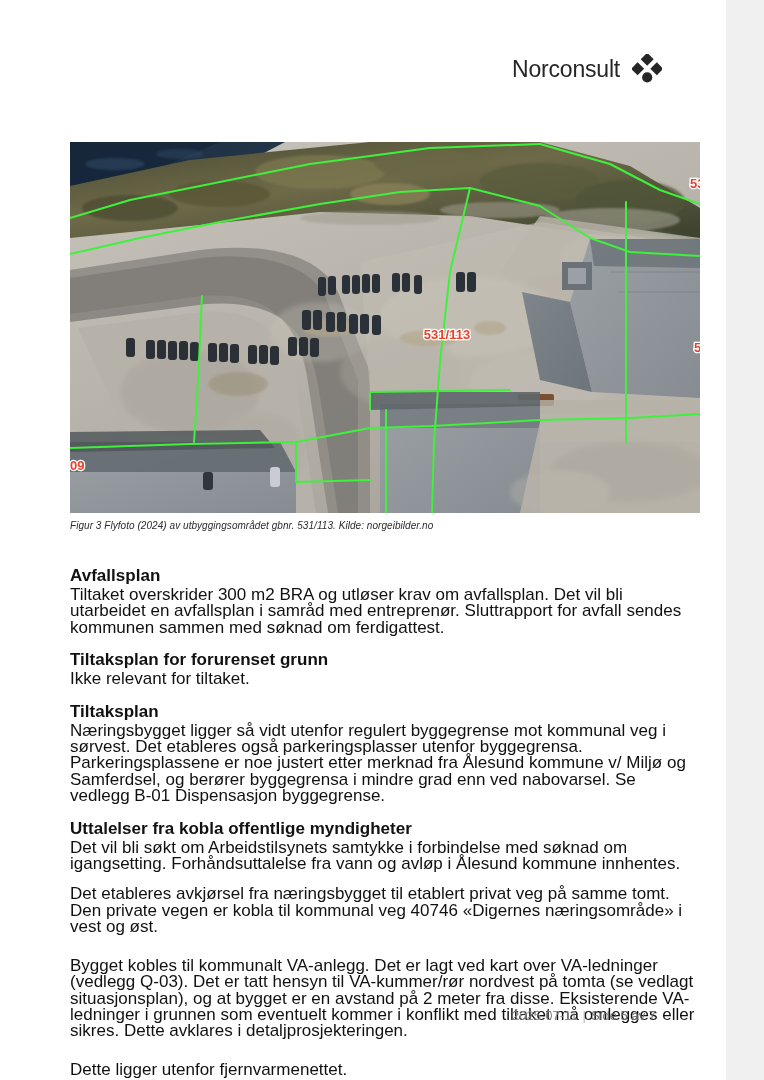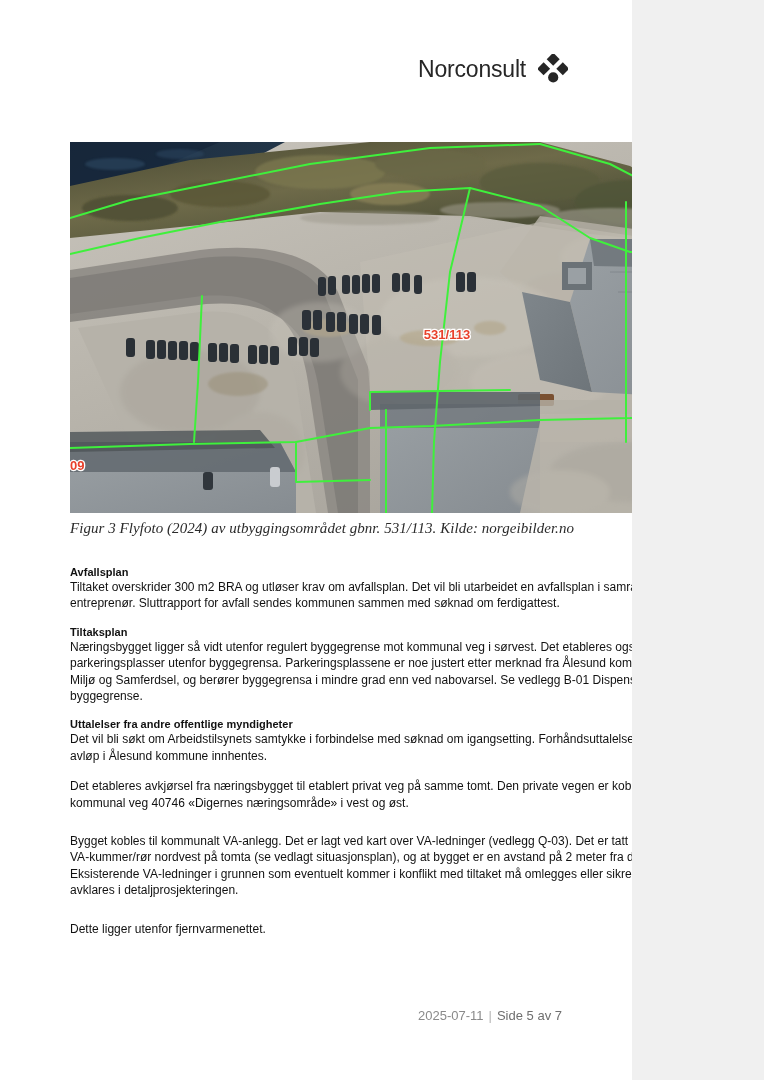--- a/index.html
+++ b/index.html
@@ -2,21 +2,21 @@
 <html><head>
 <meta charset="utf-8">
 <style>
   html, body {
     margin: 0;
     padding: 0;
     background: #f0f0f0;
   }
   .page {
     position: relative;
-    width: 632px;
+    width: 726px;
     height: 1080px;
     background: #ffffff;
     overflow: hidden;
     font-family: "Liberation Sans", sans-serif;
     color: #1a1a1a;
   }
 
   
   .header {
     position: absolute;
@@ -54,44 +54,43 @@
     inset: 0;
     overflow: hidden;
     background: #8d8d87;
   }
   .photo svg { display: block; width: 100%; height: 100%; }
 
   .figcaption {
     position: absolute;
     left: 70px;
     top: 520px;
-    font-size: 15px;
+    font-size: 10px;
     font-style: italic;
     color: #2b2b2b;
     letter-spacing: 0.05px;
-    font-family: Liberation Serif, serif;
   }
 
   
   .body {
     position: absolute;
     left: 70px;
     top: 566px;
     width: 630px;
   }
   .section { margin-bottom: 14px; }
   h2.heading {
-    font-size: 11px;
+    font-size: 17px;
     font-weight: bold;
     margin: 0 0 1px 0;
     color: #111;
     letter-spacing: 0.02px;
   }
   p.para {
-    font-size: 12px;
+    font-size: 17px;
     line-height: 16.4px;
     margin: 0;
     color: #111;
     letter-spacing: 0.01px;
   }
   p.para + p.para { margin-top: 22px; }
 
   
   .footer {
     position: absolute;
@@ -329,29 +328,31 @@
   <div class="figcaption">Figur 3 Flyfoto (2024) av utbyggingsområdet gbnr. 531/113. Kilde: norgeibilder.no</div>
 
   <div class="body">
 
     <div class="section">
       <h2 class="heading">Avfallsplan</h2>
       <p class="para">Tiltaket overskrider 300 m2 BRA og utløser krav om avfallsplan. Det vil bli utarbeidet en avfallsplan i samråd med entreprenør. Sluttrapport for avfall sendes kommunen sammen med søknad om ferdigattest.</p>
     </div>
 
     <div class="section">
+      <h2 class="heading">Tiltaksplan for forurenset grunn</h2>
+      <p class="para">Ikke relevant for tiltaket.</p>
     </div>
 
     <div class="section">
       <h2 class="heading">Tiltaksplan</h2>
       <p class="para">Næringsbygget ligger så vidt utenfor regulert byggegrense mot kommunal veg i sørvest. Det etableres også parkeringsplasser utenfor byggegrensa. Parkeringsplassene er noe justert etter merknad fra Ålesund kommune v/ Miljø og Samferdsel, og berører byggegrensa i mindre grad enn ved nabovarsel. Se vedlegg B-01 Dispensasjon byggegrense.</p>
     </div>
 
     <div class="section">
-      <h2 class="heading">Uttalelser fra andre offentlige myndigheter</h2>
+      <h2 class="heading">Uttalelser fra kobla offentlige myndigheter</h2>
       <p class="para">Det vil bli søkt om Arbeidstilsynets samtykke i forbindelse med søknad om igangsetting. Forhåndsuttalelse fra vann og avløp i Ålesund kommune innhentes.</p>
     </div>
 
     <div class="section">
       <p class="para">Det etableres avkjørsel fra næringsbygget til etablert privat veg på samme tomt. Den private vegen er kobla til kommunal veg 40746 «Digernes næringsområde» i vest og øst.</p>
       <p class="para">Bygget kobles til kommunalt VA-anlegg. Det er lagt ved kart over VA-ledninger (vedlegg Q-03). Det er tatt hensyn til VA-kummer/rør nordvest på tomta (se vedlagt situasjonsplan), og at bygget er en avstand på 2 meter fra disse. Eksisterende VA-ledninger i grunnen som eventuelt kommer i konflikt med tiltaket må omlegges eller sikres. Dette avklares i detaljprosjekteringen.</p>
       <p class="para">Dette ligger utenfor fjernvarmenettet.</p>
     </div>
 
   </div>

